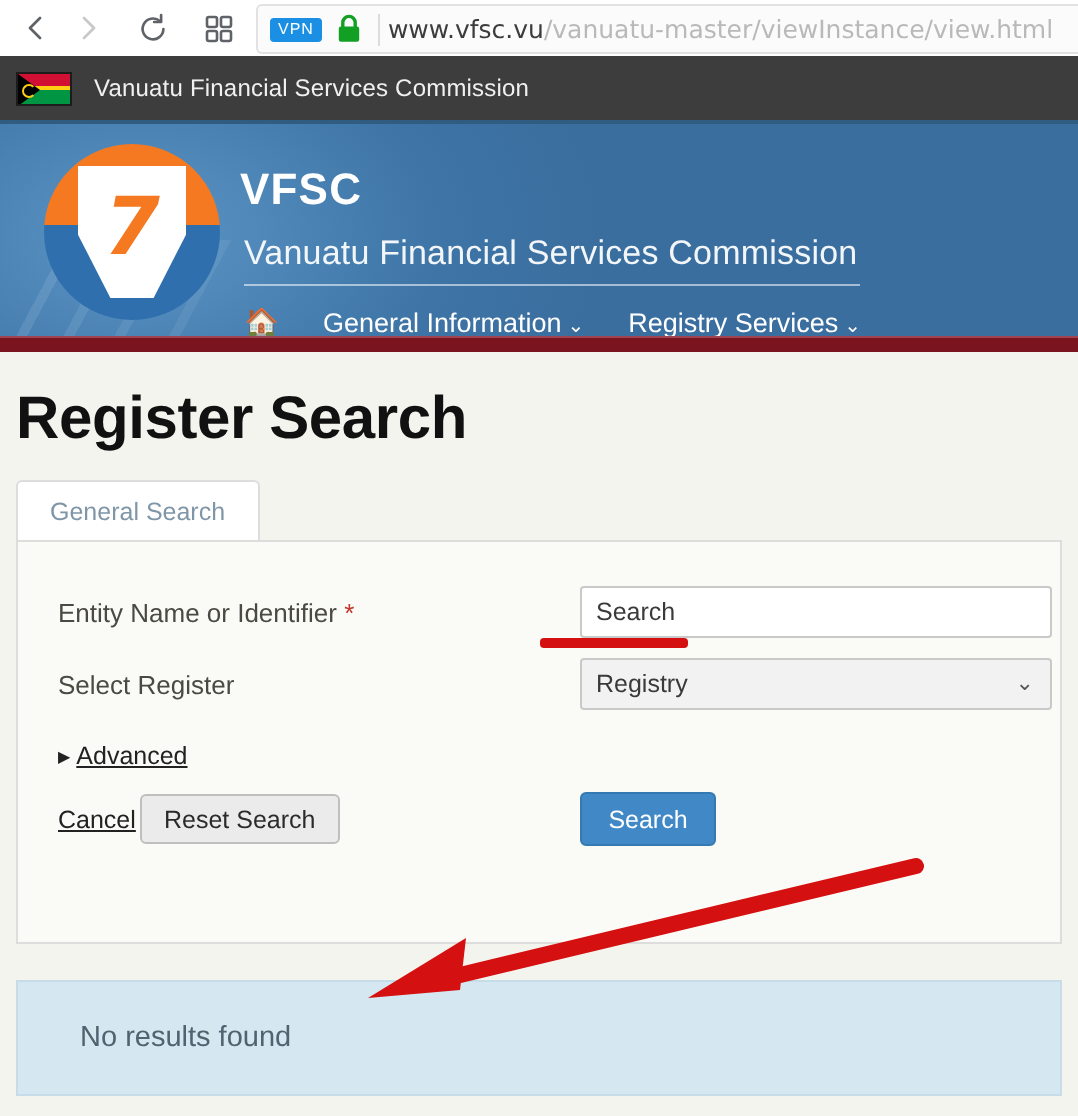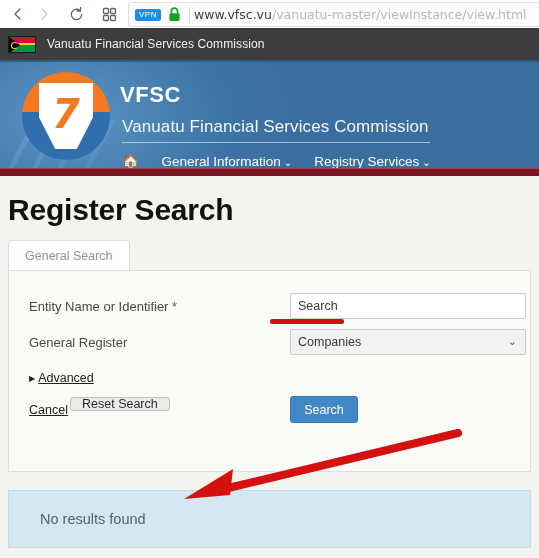--- a/index.html
+++ b/index.html
@@ -347,21 +347,21 @@
   .cancel-link {
     position: absolute;
     left: 20px; top: 132px;
     font-size: 12.5px;
     color: #222222;
     text-decoration: underline;
   }
   .reset-btn {
     position: absolute;
     left: 61px; top: 126px;
-    height: 14px;
+    height: 25px;
     padding: 0 11px;
     display: flex;
     align-items: center;
     background: #ebebeb;
     border: 1px solid #bfbfbf;
     border-radius: 3px;
     color: #2b2b2b;
     font-size: 12.5px;
     box-sizing: border-box;
   }
@@ -497,24 +497,24 @@
     </div>
   </div>
 
   <div class="form-panel">
     <div class="field-label label-entity"><span>Entity Name or Identifier</span> <span class="req-star">*</span></div>
 
     <div class="text-input">
       <span>Search</span>
     </div>
 
-    <div class="field-label label-register">General Register</div>
+    <div class="field-label label-register">Select Register</div>
 
     <div class="select-input">
-      <span>Companies</span>
+      <span>Registry</span>
       <span class="select-caret">⌄</span>
     </div>
 
     <div class="advanced-link">
       <span class="tri">▶</span>
       <span class="adv-text">Advanced</span>
     </div>
 
     <div class="cancel-link">Cancel</div>
     <div class="reset-btn">

